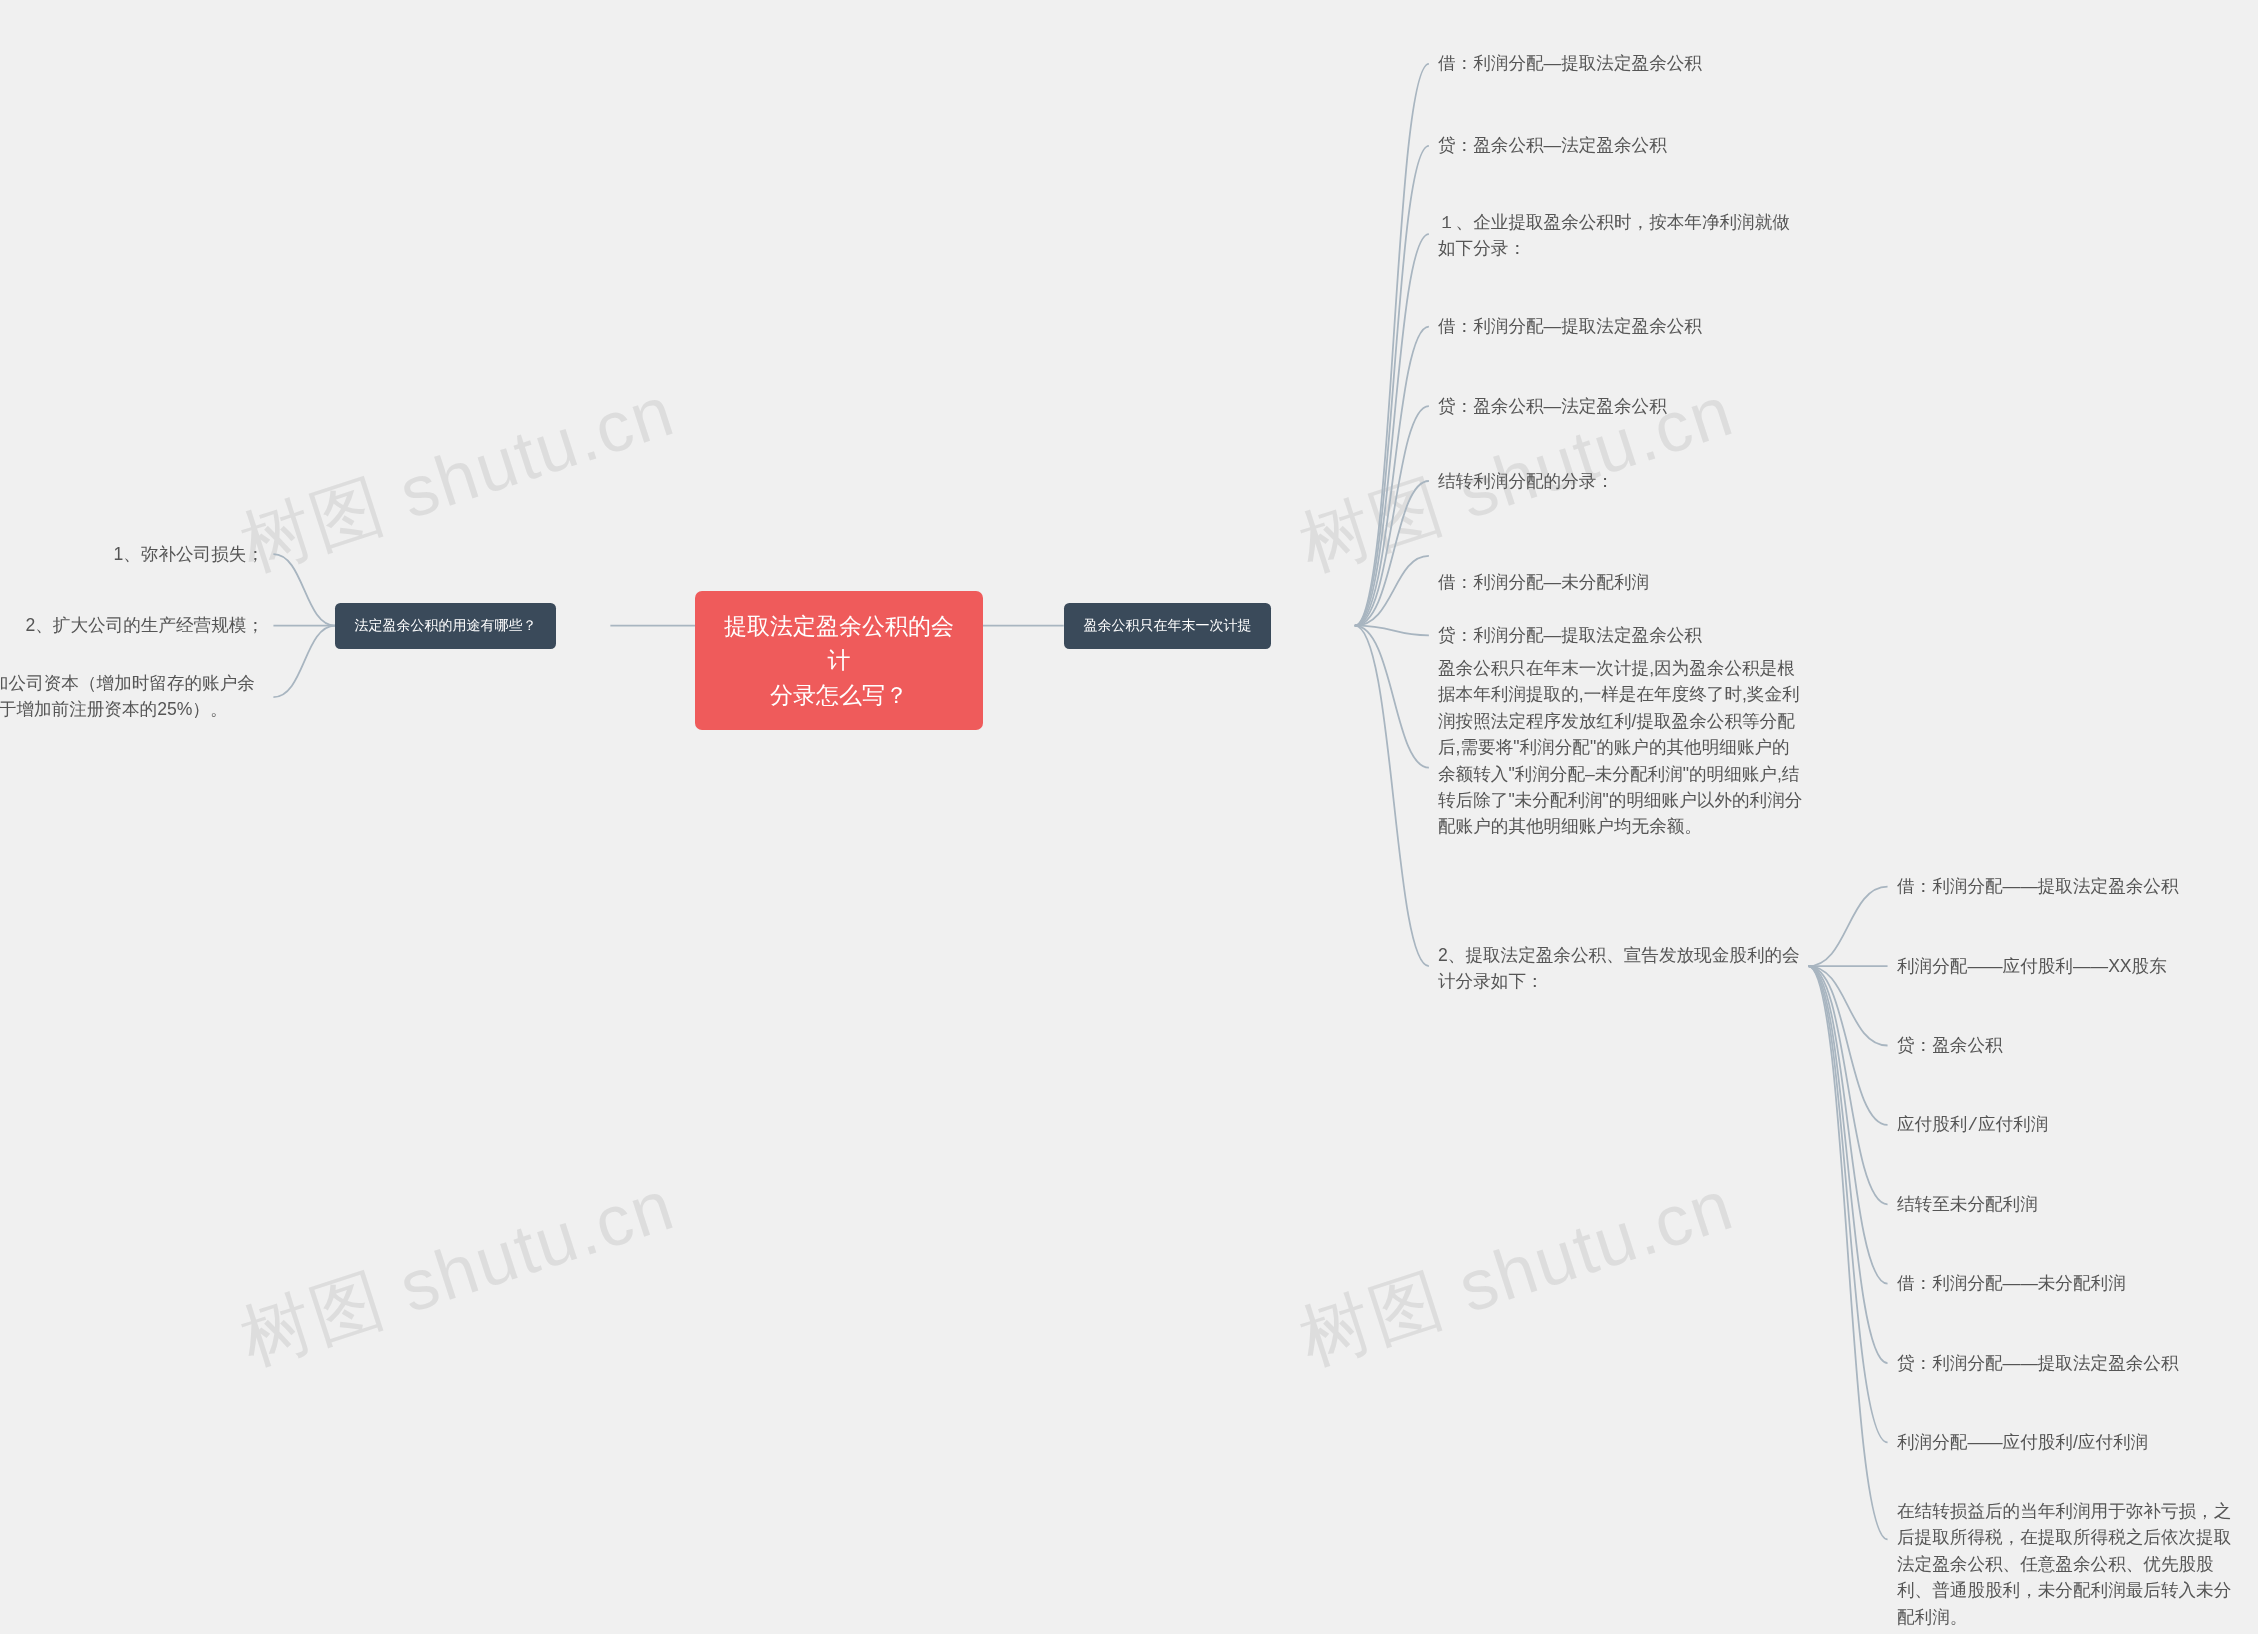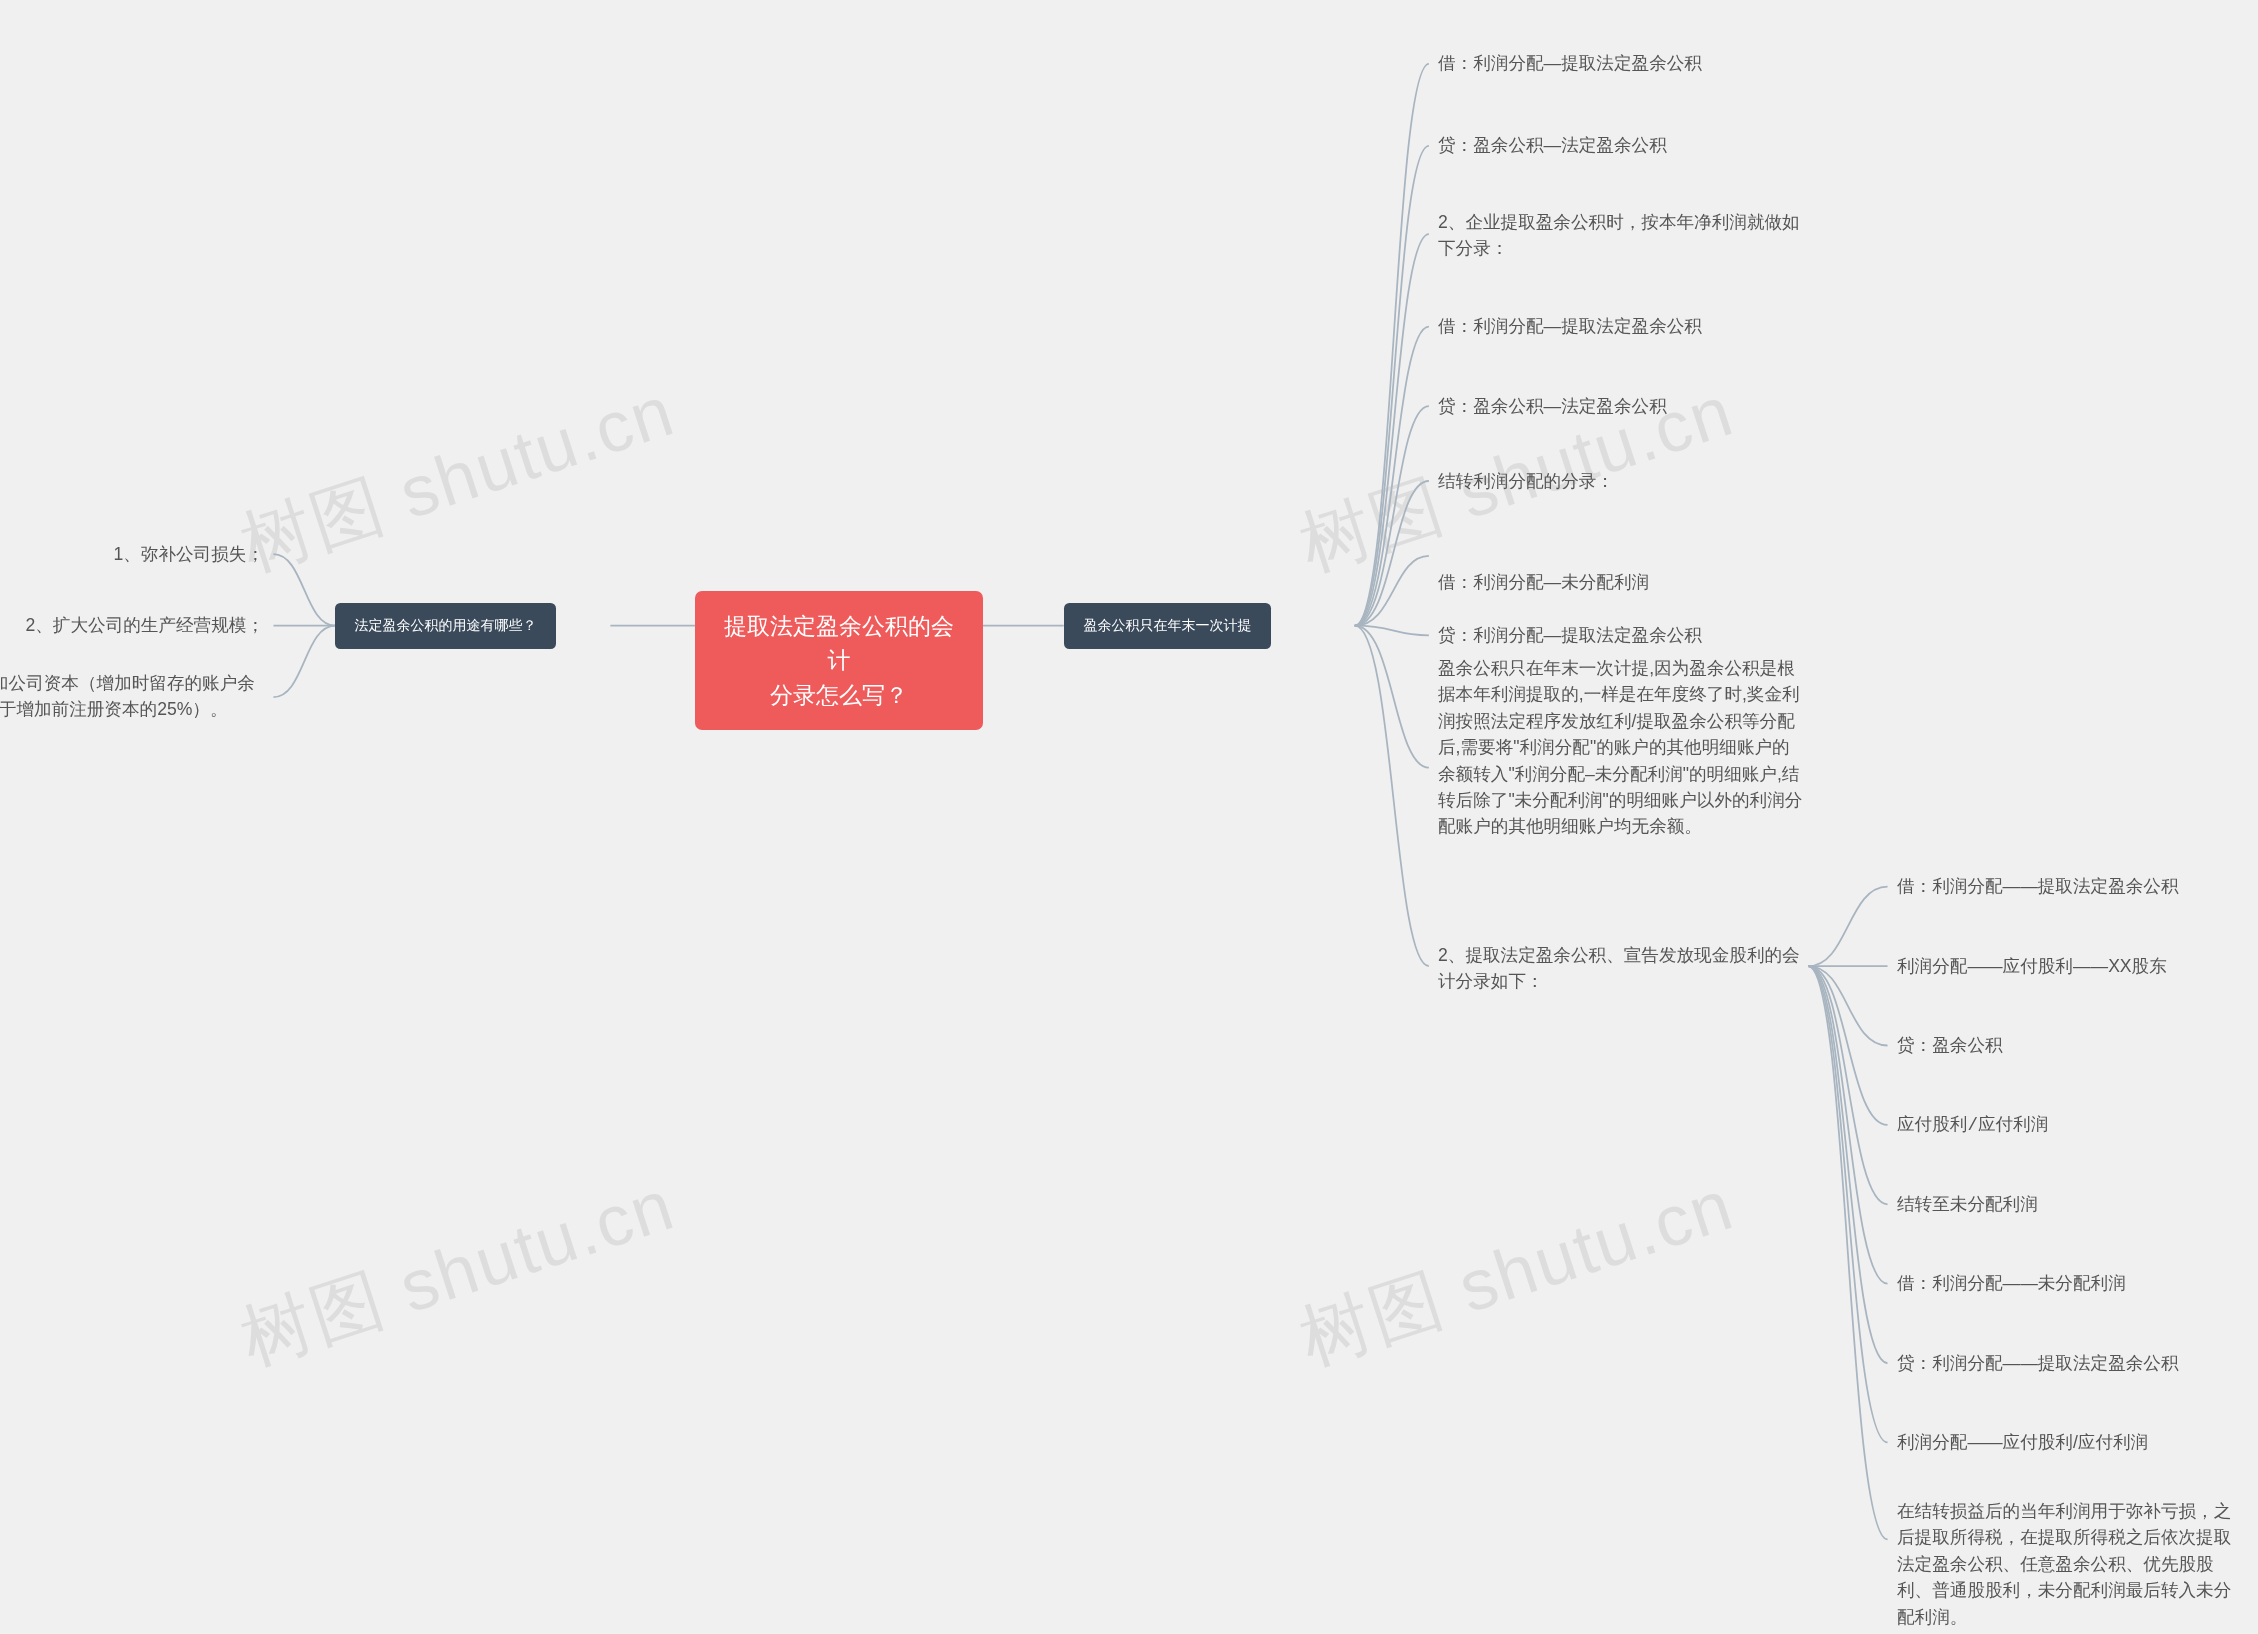--- a/index.html
+++ b/index.html
@@ -64,21 +64,21 @@
   <div class="node branch-node" style="left:335px; top:603px;">法定盈余公积的用途有哪些？</div>
 
   <div class="node leaf-node" style="right:1994px; top:541px; text-align:right; width:212px;">1、弥补公司损失；</div>
   <div class="node leaf-node" style="right:1994px; top:612px; text-align:right; width:265px;">2、扩大公司的生产经营规模；</div>
   <div class="node leaf-node" style="right:1994px; top:670px; text-align:left; width:318px;">3、增加公司资本（增加时留存的账户余额不低于增加前注册资本的25%）。</div>
 
   <div class="node branch-node" style="left:1064px; top:603px;">盈余公积只在年末一次计提</div>
 
   <div class="node leaf-node" style="left:1438px; top:50px;">借：利润分配—提取法定盈余公积</div>
   <div class="node leaf-node" style="left:1438px; top:132px;">贷：盈余公积—法定盈余公积</div>
-  <div class="node leaf-node" style="left:1438px; top:209px; width:362px;">2、企业提取盈余公积时，按本年净利润就做如下分录：</div>
+  <div class="node leaf-node" style="left:1438px; top:209px; width:362px;">１、企业提取盈余公积时，按本年净利润就做如下分录：</div>
   <div class="node leaf-node" style="left:1438px; top:313px;">借：利润分配—提取法定盈余公积</div>
   <div class="node leaf-node" style="left:1438px; top:393px;">贷：盈余公积—法定盈余公积</div>
   <div class="node leaf-node" style="left:1438px; top:468px;">结转利润分配的分录：</div>
   <div class="node leaf-node" style="left:1438px; top:543px;margin-top:26px;">借：利润分配—未分配利润</div>
   <div class="node leaf-node" style="left:1438px; top:622px;">贷：利润分配—提取法定盈余公积</div>
   <div class="node leaf-node" style="left:1438px; top:655px; width:366px;">盈余公积只在年末一次计提,因为盈余公积是根据本年利润提取的,一样是在年度终了时,奖金利润按照法定程序发放红利/提取盈余公积等分配后,需要将"利润分配"的账户的其他明细账户的余额转入"利润分配–未分配利润"的明细账户,结转后除了"未分配利润"的明细账户以外的利润分配账户的其他明细账户均无余额。</div>
   <div class="node leaf-node" style="left:1438px; top:942px; width:362px;">2、提取法定盈余公积、宣告发放现金股利的会计分录如下：</div>
 
   <div class="node leaf-node" style="left:1897px; top:873px;">借：利润分配——提取法定盈余公积</div>
   <div class="node leaf-node" style="left:1897px; top:953px;">利润分配——应付股利——XX股东</div>

